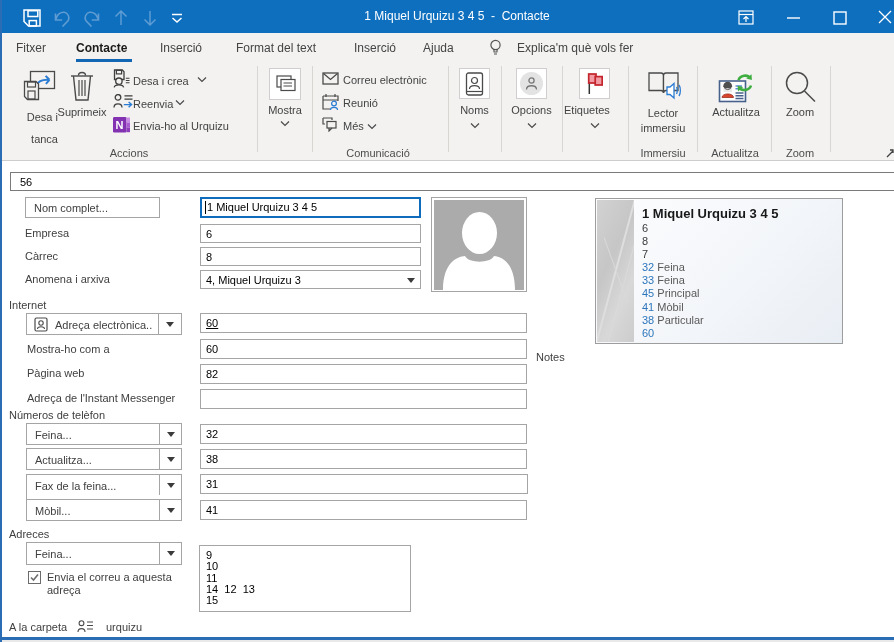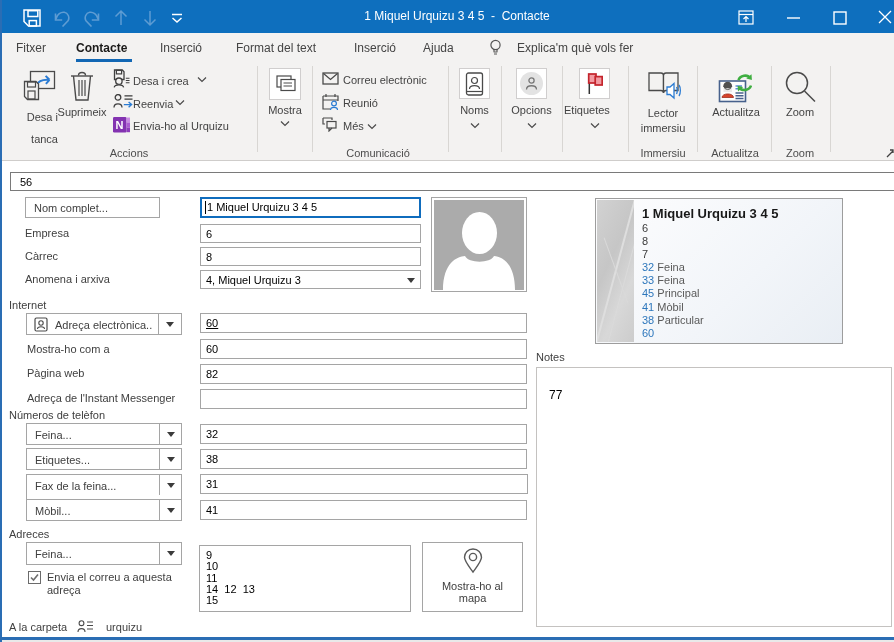--- a/index.html
+++ b/index.html
@@ -324,35 +324,32 @@
         <span class="v">60</span>
       </div>
     <div class="lbl" style="left:27px;top:206px;">Pàgina web</div>
     <div class="tb" style="left:200px;top:203px;width:327px;height:20px;">
         <span class="v">82</span>
       </div>
     <div class="lbl" style="left:27px;top:231px;">Adreça de l'Instant Messenger</div>
     <div class="tb" style="left:200px;top:228px;width:327px;height:20px;"></div>
 
     <div class="lbl" style="left:536px;top:190px;">Notes</div>
-    <div class="abs" style="left:536px;top:206px;width:356px;height:260px;border:1px solid #c4c2c0;background:#fff;box-sizing:border-box;">
-      <span style="position:absolute;left:12px;top:20px;font-size:12px;">77</span>
-    </div>
 
     <div class="sect" style="left:9px;top:248px;">Números de telèfon</div>
     <div class="cbtn" style="left:26px;top:262px;width:156px;height:22px;">
         <span style="position:absolute;left:8px;top:5px;">Feina...</span>
         <div class="abs" style="left:132px;top:0;width:1px;height:20px;background:#a5a5a5;"></div>
         <span class="tri" style="left:140px;top:8px;"></span>
       </div>
     <div class="tb" style="left:200px;top:263px;width:327px;height:20px;">
         <span class="v">32</span>
       </div>
     <div class="cbtn" style="left:26px;top:287px;width:156px;height:22px;">
-        <span style="position:absolute;left:8px;top:5px;">Etiquetes...</span>
+        <span style="position:absolute;left:8px;top:5px;">Actualitza...</span>
         <div class="abs" style="left:132px;top:0;width:1px;height:20px;background:#a5a5a5;"></div>
         <span class="tri" style="left:140px;top:8px;"></span>
       </div>
     <div class="tb" style="left:200px;top:288px;width:327px;height:20px;">
         <span class="v">38</span>
       </div>
     <div class="cbtn" style="left:26px;top:313px;width:156px;height:32px;">
         <span style="position:absolute;left:8px;top:5px;">Fax de la feina...</span>
         <div class="abs" style="left:132px;top:0;width:1px;height:20px;background:#a5a5a5;"></div>
         <span class="tri" style="left:140px;top:8px;"></span>
@@ -377,27 +374,20 @@
       </div>
     <div class="abs" style="left:28px;top:410px;width:11px;height:11px;border:1px solid #6b6b6b;background:#fff;">
       <svg width="11" height="11" viewBox="0 0 11 11" style="position:absolute;left:0;top:0;">
           <path d="M2 5.5 L4.5 8 L9 2.5" stroke="#6e6e6e" stroke-width="1.6" fill="none"></path>
         </svg>
     </div>
     <div class="lbl" style="left:47px;top:410px;line-height:13px;">Envia el correu a aquesta<br>adreça</div>
     <div class="abs" style="left:199px;top:384px;width:212px;height:67px;border:1px solid #a5a5a5;background:#fff;box-sizing:border-box;">
       <div style="position:absolute;left:6px;top:4px;font-size:11px;line-height:11.3px;color:#000;">9<br>10<br>11<br>14&nbsp; 12&nbsp; 13<br>15</div>
     </div>
-    <div class="abs" style="left:422px;top:381px;width:101px;height:70px;border:1px solid #a5a5a5;background:#fff;box-sizing:border-box;text-align:center;">
-      <svg width="24" height="28" viewBox="0 0 24 28" style="margin-top:4px;">
-          <path d="M12 2 C7 2 3.5 5.8 3.5 10.3 C3.5 14 6.5 17.5 12 25 C17.5 17.5 20.5 14 20.5 10.3 C20.5 5.8 17 2 12 2 Z" fill="none" stroke="#5a5a5a" stroke-width="1.4"></path>
-          <circle cx="12" cy="10" r="3.6" fill="none" stroke="#5a5a5a" stroke-width="1.4"></circle>
-        </svg>
-      <div style="font-size:11px;color:#404040;line-height:12px;margin-top:1px;">Mostra-ho al<br>mapa</div>
-    </div>
 
     <div class="lbl" style="left:9px;top:460px;">A la carpeta</div>
     <svg class="abs" style="left:77px;top:459px;" width="17" height="13" viewBox="0 0 17 13">
       <circle cx="4.5" cy="3.2" r="2.4" fill="none" stroke="#4a4a4a" stroke-width="1.1"></circle>
       <path d="M1 12 C1 7.5 8 7.5 8 12" fill="none" stroke="#4a4a4a" stroke-width="1.1"></path>
       <path d="M10 2 H16 M10 5.5 H16 M10 9 H16" stroke="#4a4a4a" stroke-width="1.1"></path>
     </svg>
     <div class="lbl" style="left:106px;top:460px;">urquizu</div>
   </div>
 

